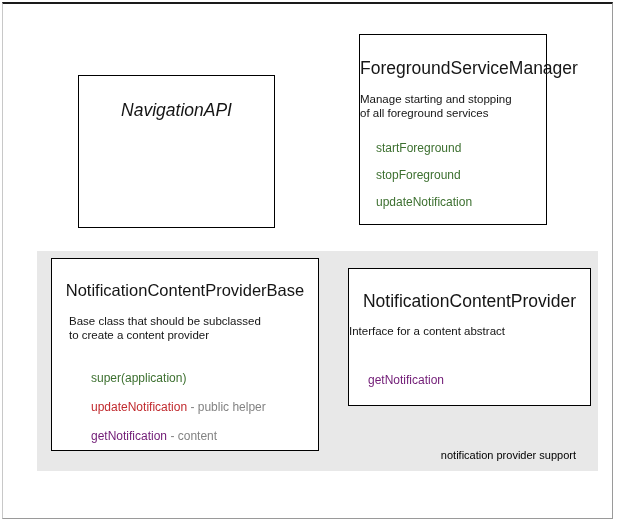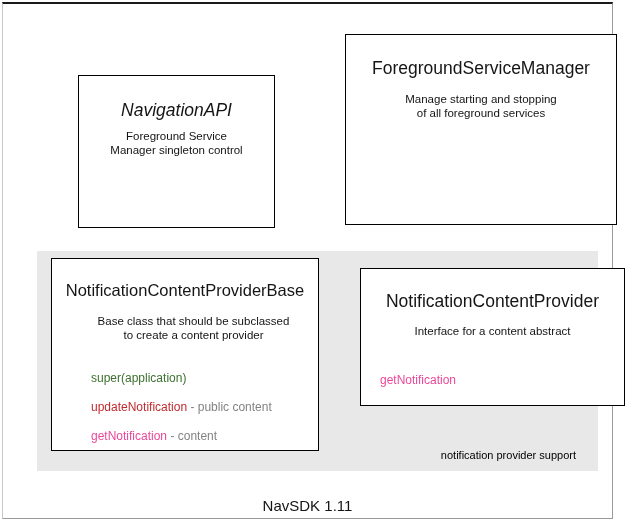--- a/index.html
+++ b/index.html
@@ -60,60 +60,59 @@
     right: 0;
     text-align: center;
     font-size: 17.5px;
     color: #151515;
     white-space: nowrap;
   }
   .class-desc {
     position: absolute;
     left: 0;
     right: 0;
-    text-align: center;
     font-size: 11.5px;
     line-height: 14px;
     color: #141414;
   }
   .member-list {
     position: absolute;
     left: 0;
     right: 0;
   }
   .member-row {
     font-size: 12px;
     white-space: nowrap;
     line-height: 14px;
   }
   .member-name.green { color: #3d7030; }
-  .member-name.blue  { color: #ec4899; }
+  .member-name.blue  { color: #701a75; }
   .member-name.red   { color: #c12a2e; }
   .member-suffix     { color: #838383; }
 
   
   #box-navigation-api { left: 75px;  top: 71px;  width: 197px; height: 153px; }
   #box-navigation-api .class-title { top: 24px; font-style: italic; }
   #box-navigation-api .class-desc  { top: 53px; }
   #box-navigation-api .member-list { top: 99px; padding-left: 19px; }
   #box-navigation-api .member-row  { margin-bottom: 13px; }
 
-  #box-foreground-service-manager { left: 342px; top: 30px; width: 272px; height: 191px; }
+  #box-foreground-service-manager { left: 356px; top: 30px; width: 188px; height: 191px; }
   #box-foreground-service-manager .class-title { top: 23px; }
   #box-foreground-service-manager .class-desc  { top: 57px; }
   #box-foreground-service-manager .member-list { top: 106px; padding-left: 16px; }
   #box-foreground-service-manager .member-row  { margin-bottom: 13px; }
 
   #box-notification-content-provider-base { left: 48px; top: 254px; width: 268px; height: 193px; }
   #box-notification-content-provider-base .class-title { top: 22px; font-size: 16.5px; }
   #box-notification-content-provider-base .class-desc  { top: 55px; margin-left: 17px; }
   #box-notification-content-provider-base .member-list { top: 106px; padding-left: 39px; margin-top: 6px; }
   #box-notification-content-provider-base .member-row  { margin-bottom: 15px; }
 
-  #box-notification-content-provider { left: 357px; top: 264px; width: 265px; height: 138px; }
+  #box-notification-content-provider { left: 345px; top: 264px; width: 243px; height: 138px; }
   #box-notification-content-provider .class-title { top: 22px; }
   #box-notification-content-provider .class-desc  { top: 55px; }
   #box-notification-content-provider .member-list { top: 104px; padding-left: 19px; }
 
   
   #footer-caption {
     position: absolute;
     left: 0;
     right: 0;
     top: 493px;
@@ -122,55 +121,64 @@
     color: #141414;
   }
 </style>
 </head>
 <body>
 
 <div id="diagram-frame">
 
   <div class="class-box" id="box-navigation-api">
     <div class="class-title">NavigationAPI</div>
-    <div class="class-desc">Foreground Service<br>Manager singleton control</div>
     <div class="member-list">
     </div>
   </div>
 
   <div class="class-box" id="box-foreground-service-manager">
     <div class="class-title">ForegroundServiceManager</div>
     <div class="class-desc">Manage starting and stopping<br>of all foreground services</div>
+    <div class="member-list">
+      <div class="member-row">
+        <span class="member-name green">startForeground</span><span class="member-suffix"></span>
+      </div>
+      <div class="member-row">
+        <span class="member-name green">stopForeground</span><span class="member-suffix"></span>
+      </div>
+      <div class="member-row">
+        <span class="member-name green">updateNotification</span><span class="member-suffix"></span>
+      </div>
+    </div>
   </div>
 
   <div id="group-panel">
     <div id="group-panel-label">notification provider support</div>
   </div>
 
   <div class="class-box" id="box-notification-content-provider-base">
     <div class="class-title">NotificationContentProviderBase</div>
     <div class="class-desc">Base class that should be subclassed<br>to create a content provider</div>
     <div class="member-list">
       <div class="member-row">
         <span class="member-name green">super(application)</span><span class="member-suffix"></span>
       </div>
       <div class="member-row">
-        <span class="member-name red">updateNotification</span><span class="member-suffix"> - public content</span>
+        <span class="member-name red">updateNotification</span><span class="member-suffix"> - public helper</span>
       </div>
       <div class="member-row">
         <span class="member-name blue">getNotification</span><span class="member-suffix"> - content</span>
       </div>
     </div>
   </div>
 
   <div class="class-box" id="box-notification-content-provider">
     <div class="class-title">NotificationContentProvider</div>
     <div class="class-desc">Interface for a content abstract</div>
     <div class="member-list">
       <div class="member-row">
         <span class="member-name blue">getNotification</span><span class="member-suffix"></span>
       </div>
     </div>
   </div>
 
-  <div id="footer-caption">NavSDK 1.11</div>
 
 </div>
 
 </body></html>

